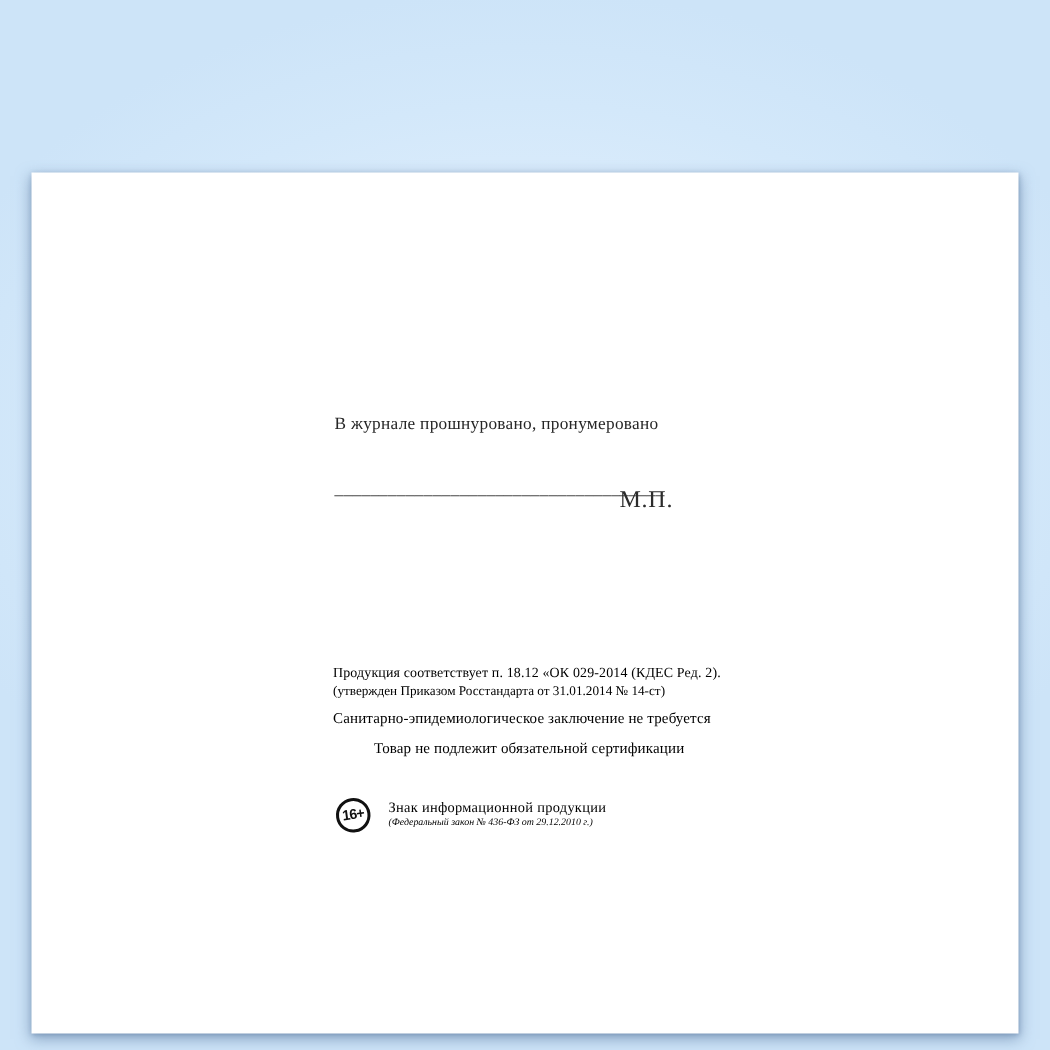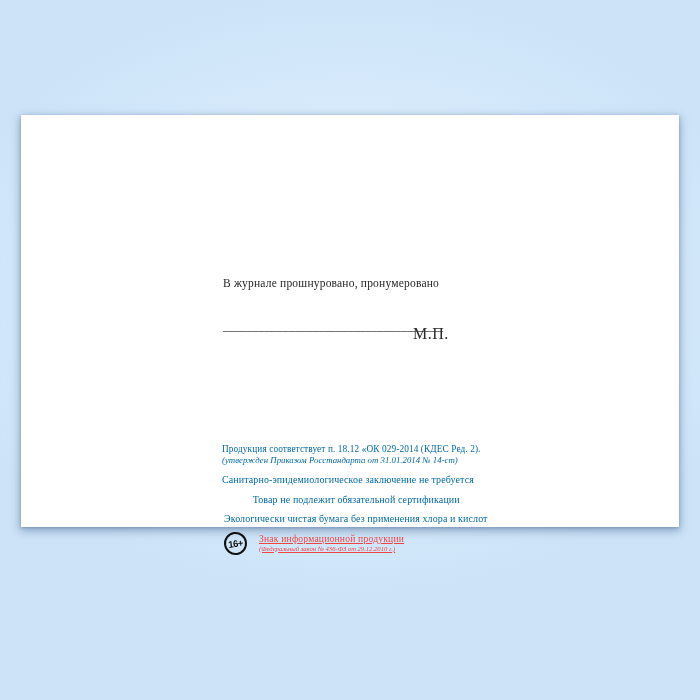--- a/index.html
+++ b/index.html
@@ -13,21 +13,21 @@
     overflow: hidden;
     font-family: "Liberation Serif", "DejaVu Serif", serif;
     background: radial-gradient(ellipse 420px 300px at 50% 42%,
                 #ecf5fe 0%, #ddedfc 45%, #d3e8fa 75%, #cde4f8 100%);
   }
   .sheet {
     position: absolute;
     left: 21px;
     top: 115px;
     width: 658px;
-    height: 412px;
+    height: 574px;
     background: #ffffff;
     box-shadow: 0 3px 9px 1px rgba(88, 118, 158, 0.55),
                 0 1px 3px rgba(88, 118, 158, 0.45);
   }
   .binding-block {
     position: absolute;
     left: 202px;
     top: 133px;
     color: #262626;
     font-size: 11.5px;
@@ -41,37 +41,36 @@
     left: 392px;
     top: 210px;
     color: #2c2c2c;
     font-size: 16px;
     letter-spacing: 0.5px;
   }
   .compliance-block {
     position: absolute;
     left: 201px;
     top: 329px;
-    color: #0369a1;
+    color: #000000;
     white-space: nowrap;
   }
   .product-line1 {
     font-size: 9.3px;
     line-height: 10.5px;
     letter-spacing: 0.1px;
   }
   .product-line2 {
     font-size: 8.2px;
     line-height: 10px;
     letter-spacing: 0.1px;
   }
   .product-line3 {
     font-size: 8.8px;
     line-height: 10.5px;
-    font-style: italic;
   }
   .note-line {
     font-size: 10px;
     line-height: 11px;
     margin-top: 8.5px;
     letter-spacing: 0.1px;
   }
   .note-sanitary { margin-top: 9px; }
   .note-cert { margin-left: 3px; text-align: center; }
   .note-eco { margin-left: 2px; }
@@ -93,23 +92,22 @@
     font-family: "Liberation Sans", "DejaVu Sans", sans-serif;
     font-weight: bold;
     font-size: 9.5px;
     letter-spacing: -0.5px;
     color: #111;
     transform: rotate(-8deg);
     flex: 0 0 auto;
   }
   .age-texts {
     margin-left: 12px;
-    color: #ef4444;
+    color: #000000;
     white-space: nowrap;
-    text-decoration: underline;
   }
   .age-title {
     font-size: 9.6px;
     line-height: 10.5px;
     letter-spacing: 0.2px;
   }
   .age-subtitle {
     font-size: 6.6px;
     line-height: 8px;
     font-style: italic;
@@ -125,21 +123,20 @@
     <div class="line">_____________________________________</div>
   </div>
 
   <div class="stamp-mark">М.П.</div>
 
   <div class="compliance-block">
     <div class="product-line1">Продукция соответствует п. 18.12 «ОК 029-2014 (КДЕС Ред. 2).</div>
     <div class="product-line3">(утвержден Приказом Росстандарта от 31.01.2014 № 14-ст)</div>
     <div class="note-line note-sanitary">Санитарно-эпидемиологическое заключение не требуется</div>
     <div class="note-line note-cert">Товар не подлежит обязательной сертификации</div>
-    <div class="note-line note-eco">Экологически чистая бумага без применения хлора и кислот</div>
   </div>
 
   <div class="age-row">
     <div class="age-badge">16+</div>
     <div class="age-texts">
       <div class="age-title">Знак информационной продукции</div>
       <div class="age-subtitle">(Федеральный закон № 436-ФЗ от 29.12.2010 г.)</div>
     </div>
   </div>
 

